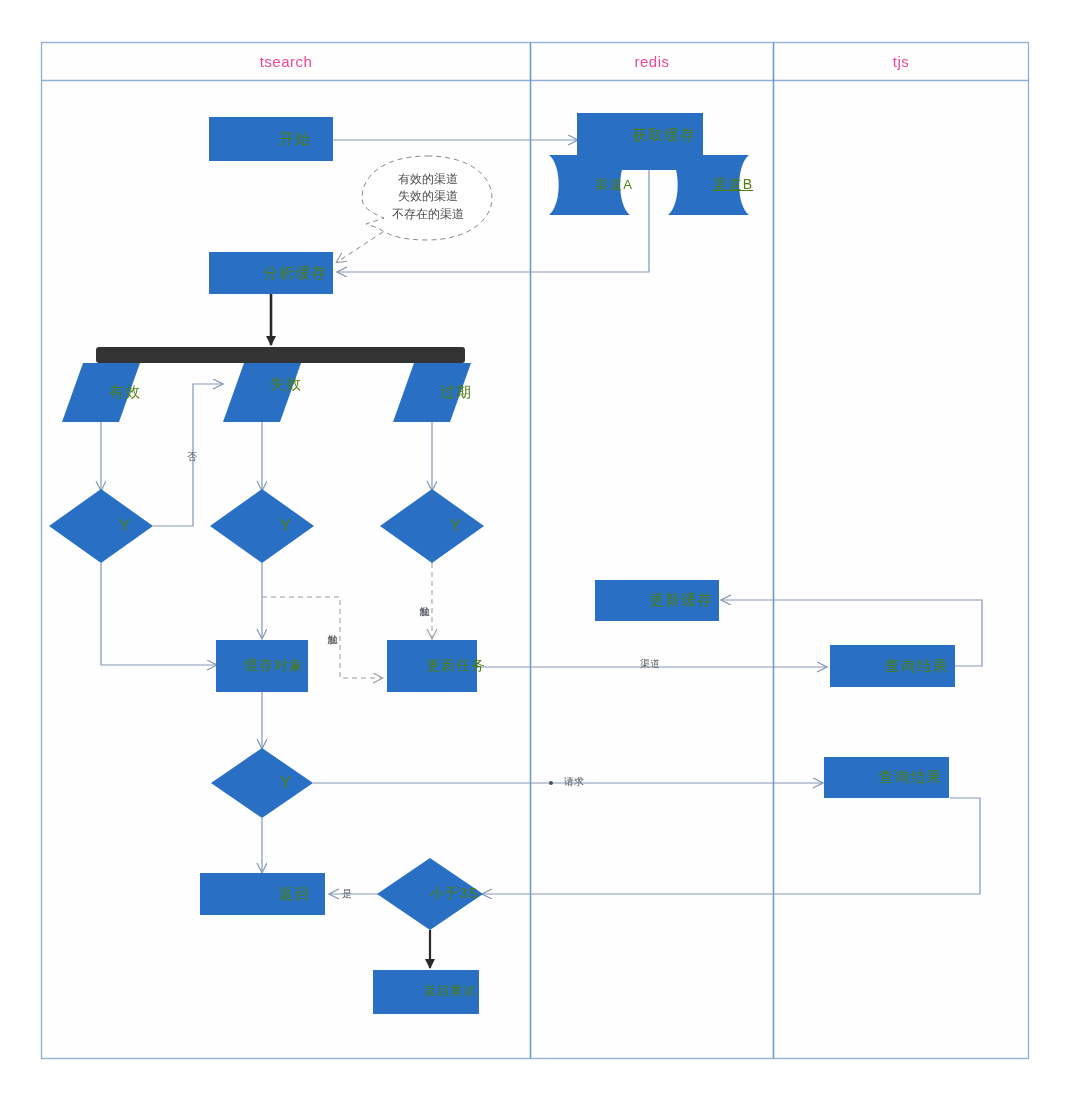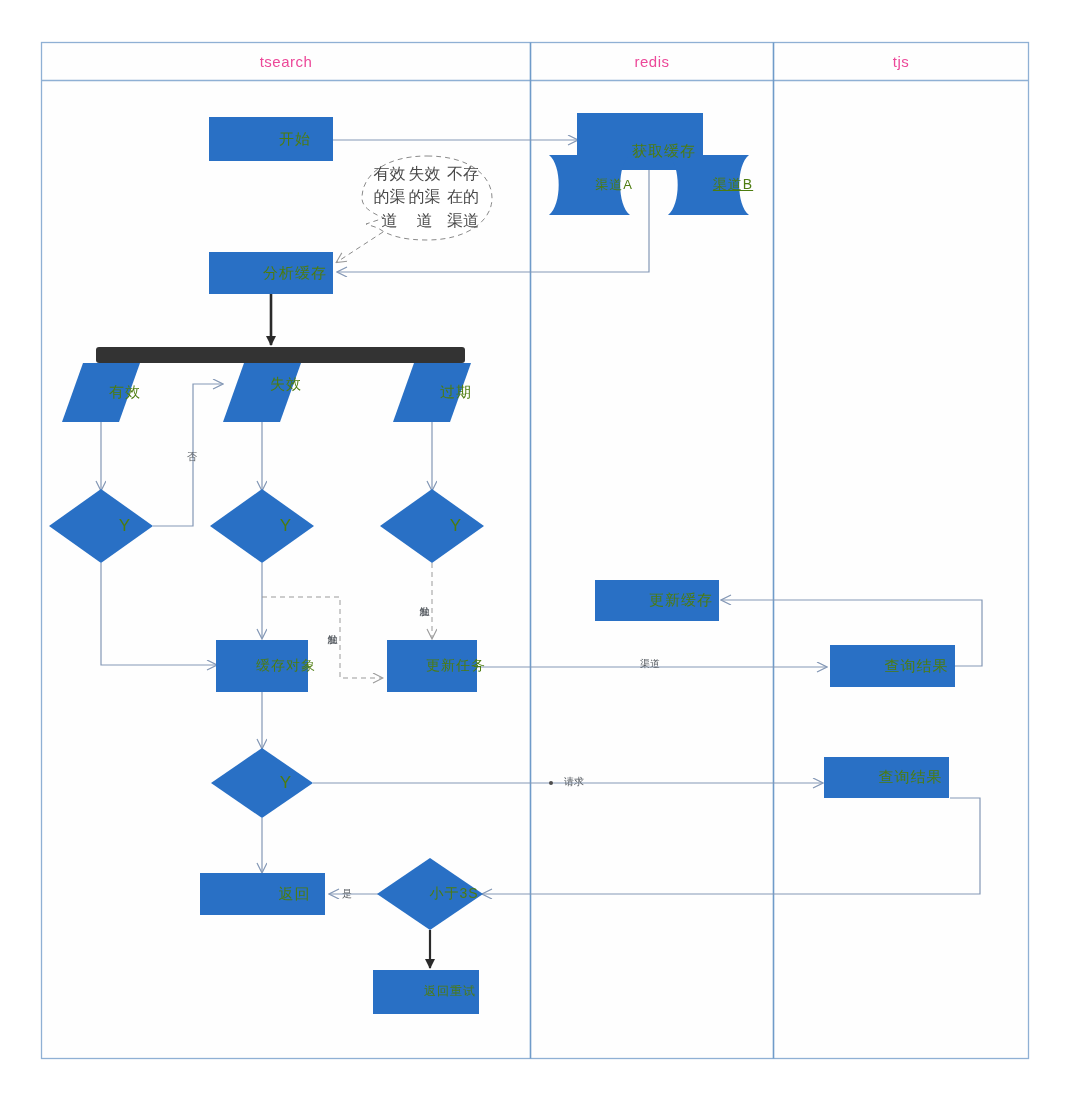--- a/index.html
+++ b/index.html
@@ -13,22 +13,22 @@
   }
   .lanetitle{
     position:absolute;display:flex;align-items:center;justify-content:center;
     color:#ec4899;font-size:15px;letter-spacing:.5px;
   }
   .edgelabel{
     position:absolute;display:flex;align-items:center;justify-content:center;
     color:#555a60;font-size:10px;white-space:nowrap;
   }
   .calloutlabel{
-    position:absolute;display:flex;align-items:center;justify-content:center;
-    color:#4a4a4a;font-size:16px;line-height:1.45;text-align:center;
+    position:absolute;display:flex;flex-direction:column;align-items:center;justify-content:center;
+    color:#4a4a4a;font-size:12px;line-height:1.45;text-align:center;
   }
   .vlabel{writing-mode:vertical-rl;text-orientation:upright;}
 </style>
 </head>
 <body>
 
 <div id="canvas">
 
   <svg id="svgroot" viewBox="0 0 1080 1113">
     <defs>
@@ -143,35 +143,35 @@
                C362,175 385,156 427,156 Z" fill="#ffffff" stroke="#8a8a8a" stroke-width="1" stroke-dasharray="5,4"></path>
     </g>
   </svg>
 
   <div class="lanetitle" style="left:42px;top:43px;width:488px;height:37px;">tsearch</div>
   <div class="lanetitle" style="left:531px;top:43px;width:242px;height:37px;">redis</div>
   <div class="lanetitle" style="left:774px;top:43px;width:254px;height:37px;">tjs</div>
 
   <div class="nodelabel" style="left:209px;top:117px;width:124px;height:44px;">开始</div>
 
-  <div class="nodelabel" style="left:577px;top:129px;width:126px;height:44px;">获取缓存</div>
+  <div class="nodelabel" style="left:577px;top:113px;width:126px;height:44px;">获取缓存</div>
   <div class="nodelabel" style="left:552px;top:165px;width:76px;height:40px;font-size:13px;">渠道A</div>
   <div class="nodelabel" style="left:671px;top:165px;width:76px;height:40px;font-size:14px;text-decoration:underline;">渠道B</div>
 
   <div class="nodelabel" style="left:209px;top:252px;width:124px;height:42px;">分析缓存</div>
 
   <div class="nodelabel" style="left:62px;top:363px;width:78px;height:59px;">有效</div>
   <div class="nodelabel" style="left:223px;top:355px;width:78px;height:59px;">失效</div>
   <div class="nodelabel" style="left:393px;top:363px;width:78px;height:59px;">过期</div>
 
   <div class="nodelabel" style="left:49px;top:489px;width:104px;height:74px;font-size:17px;">Y</div>
   <div class="nodelabel" style="left:210px;top:489px;width:104px;height:74px;font-size:17px;">Y</div>
   <div class="nodelabel" style="left:380px;top:489px;width:104px;height:74px;font-size:17px;">Y</div>
 
-  <div class="nodelabel" style="left:216px;top:640px;width:92px;height:52px;font-size:14px;">缓存对象</div>
+  <div class="nodelabel" style="left:204px;top:640px;width:92px;height:52px;font-size:14px;">缓存对象</div>
   <div class="nodelabel" style="left:387px;top:640px;width:90px;height:52px;font-size:14px;border-radius:6px;">更新任务</div>
 
   <div class="nodelabel" style="left:211px;top:748px;width:102px;height:70px;font-size:17px;">Y</div>
 
   <div class="nodelabel" style="left:200px;top:873px;width:125px;height:42px;margin-left:8px;">返回</div>
   <div class="nodelabel" style="left:377px;top:858px;width:106px;height:72px;font-size:14px;">小于3S</div>
   <div class="nodelabel" style="left:373px;top:970px;width:106px;height:44px;font-size:12px;">返回重试</div>
 
   <div class="nodelabel" style="left:595px;top:580px;width:124px;height:41px;">更新缓存</div>
   <div class="nodelabel" style="left:830px;top:645px;width:125px;height:42px;">查询结果</div>

